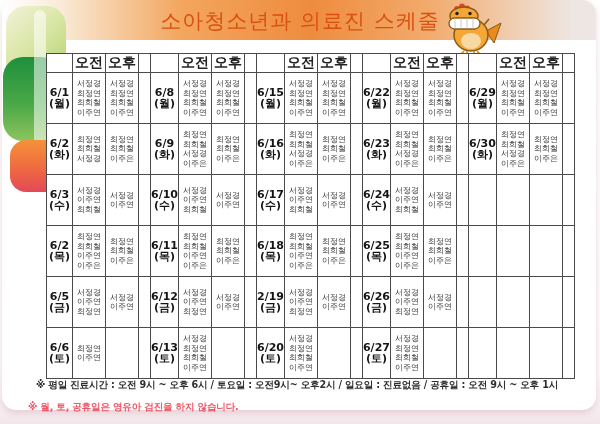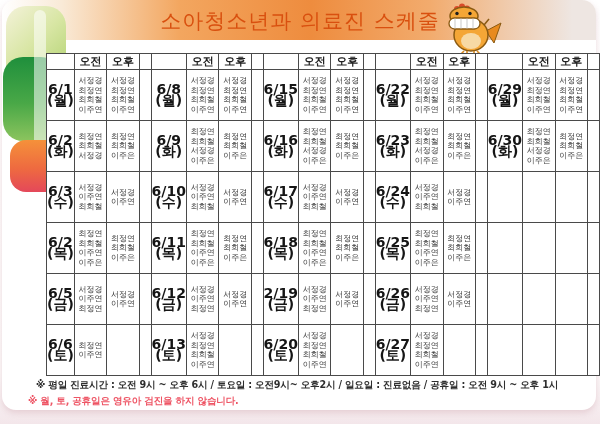--- a/index.html
+++ b/index.html
@@ -31,28 +31,28 @@
   .deco-green{left:3px;top:57px;width:58px;height:84px;border-radius:20px;
     background:linear-gradient(180deg,#1f8f3c 0%,#49a847 55%,#8cc45e 100%);}
   .deco-orangered{left:10px;top:140px;width:52px;height:52px;border-radius:16px;
     background:linear-gradient(180deg,#f5913a 0%,#ee6a40 55%,#e4485a 100%);}
   .deco-stripe{left:34px;top:10px;width:12px;height:180px;border-radius:6px;
     background:rgba(255,255,255,0.55);}
   
   .tbl-wrap{position:absolute;left:46px;top:53px;}
   table{border-collapse:collapse;table-layout:fixed;background:#fff;}
   th,td{border:1px solid #4a4a4a;padding:0;text-align:center;vertical-align:middle;background:#fff;}
-  th{height:13px;font-size:11px;font-weight:bold;color:#222;}
+  th{height:13px;font-size:14px;font-weight:bold;color:#222;}
   td{height:50px;font-size:8px;color:#3c3c3c;}
   td .nm{line-height:9.5px;}
-  td.datec{font-size:14px;font-weight:bold;color:#151515;line-height:11px;}
+  td.datec{font-size:11px;font-weight:bold;color:#151515;line-height:11px;}
   
   .footer{position:absolute;left:28px;top:379px;width:560px;}
   .f1{font-size:9.6px;font-weight:bold;color:#2e2e2e;white-space:nowrap;letter-spacing:-0.2px;margin-left:8px;}
-  .f2{font-size:9.6px;font-weight:bold;color:#ee5565;margin-top:3px;letter-spacing:-0.2px;}
+  .f2{font-size:9.6px;font-weight:bold;color:#ee5565;margin-top:9px;letter-spacing:-0.2px;}
 </style>
 </head>
 <body>
 
 <div class="card"></div>
 
 <div class="topbar"></div>
 <div class="title">소아청소년과 의료진 스케줄</div>
 
 <div class="mascot">

